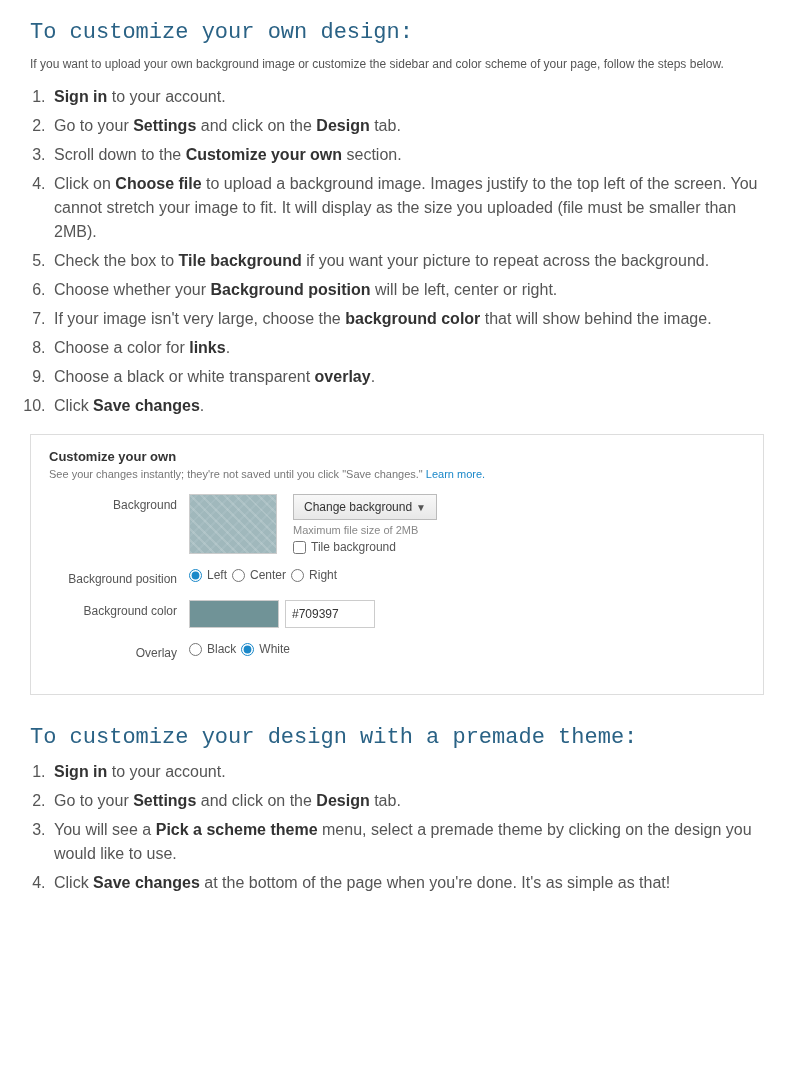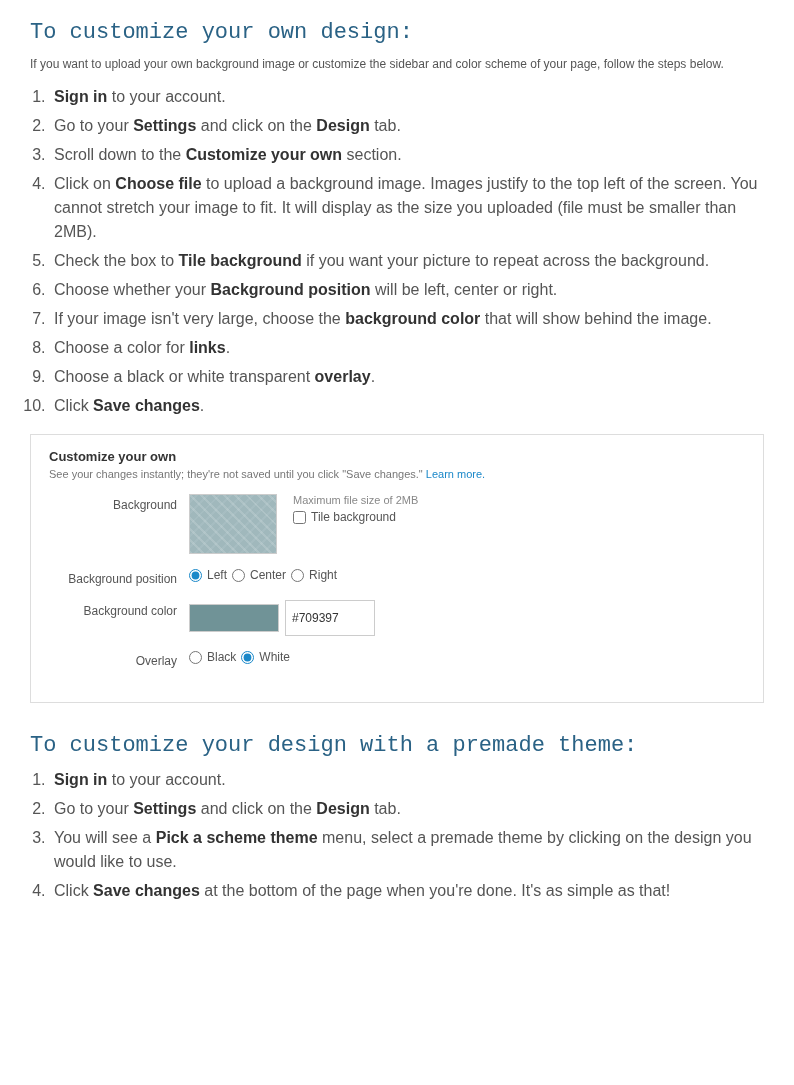--- a/index.html
+++ b/index.html
@@ -153,21 +153,21 @@
       align-items: center;
       gap: 6px;
     }
     .color-swatch {
       width: 90px;
       height: 28px;
       border: 1px solid #ccc;
     }
     .color-input {
       width: 90px;
-      height: 36px;
+      height: 28px;
       border: 1px solid #ccc;
       padding: 2px 6px;
       font-size: 12px;
       color: #333;
     }
     .bg-swatch {
       background-color: #709397;
     }
     .link-swatch {
       background-color: #BCC4D1;
@@ -198,20 +198,24 @@
   <p class="subtitle">
     <span>See your changes instantly; they're not saved until you click "Save changes."</span>
     <a href="#" class="learn-more">Learn more.</a>
   </p>
 
   <div class="form-row">
     <div class="form-label">Background</div>
     <div class="bg-row">
       <div class="bg-preview"></div>
       <div class="bg-controls">
+        <button class="change-bg-btn">
+          <span>Change background</span>
+          <span class="arrow">▼</span>
+        </button>
         <span class="max-file">Maximum file size of 2MB</span>
         <label class="tile-row">
           <input type="checkbox" style="">
           <span>Tile background</span>
         </label>
       </div>
     </div>
   </div>
 
   <div class="form-row">

